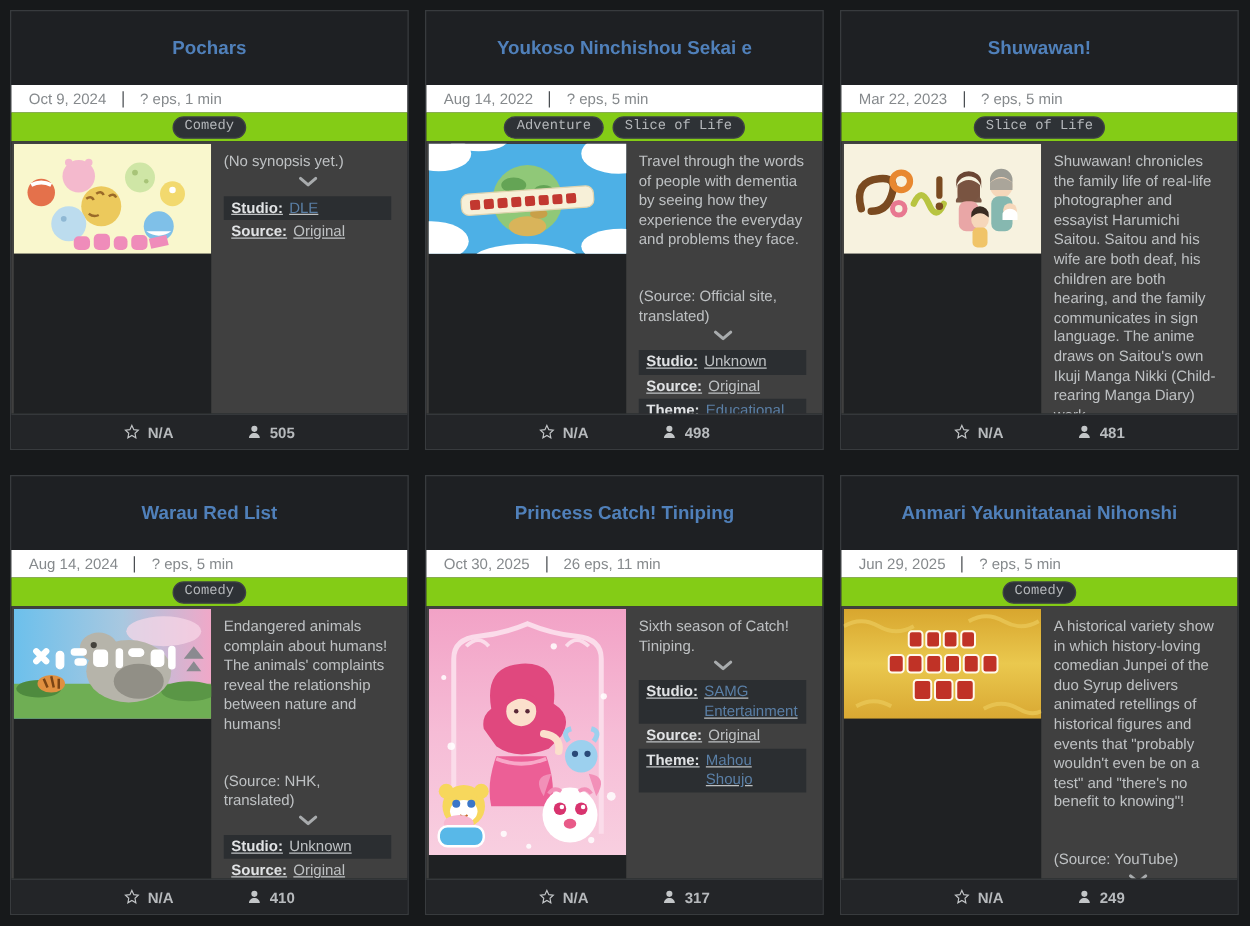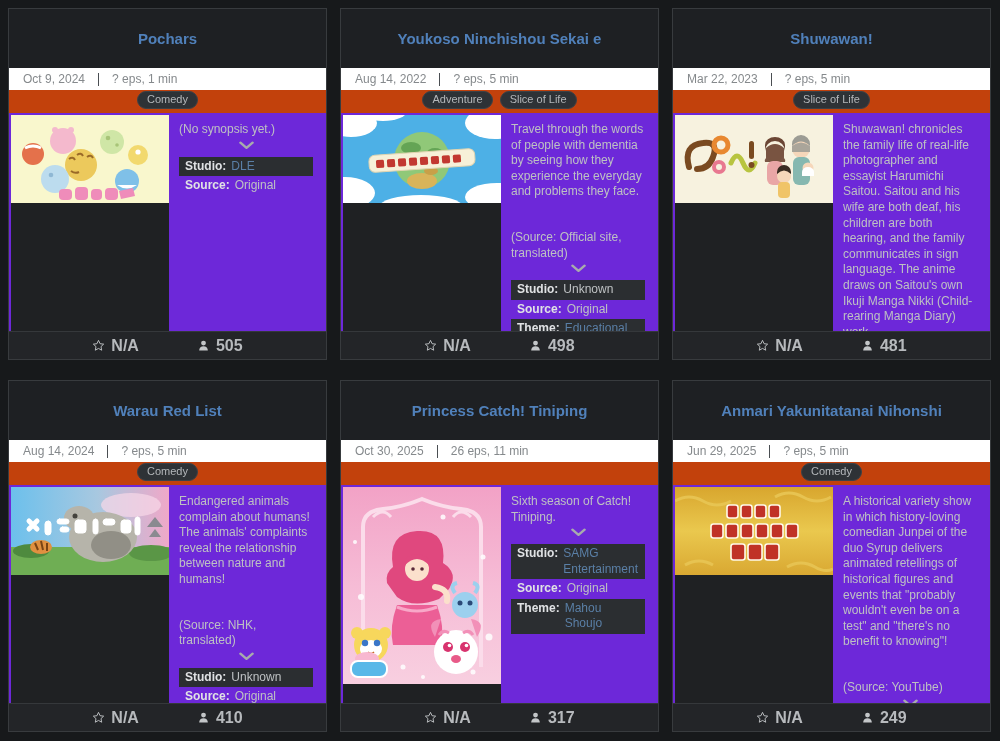--- a/index.html
+++ b/index.html
@@ -35,61 +35,61 @@
     cursor:pointer;
   }
   .meta-row{
     flex:none;background:#ffffff;
     display:flex;align-items:center;gap:13px;
     padding:4px 14px;height:14px;
     font-size:12px;color:#85898c;
   }
   .meta-divider{width:1px;height:13px;background:#4a4e52;display:inline-block;}
   .tag-row{
-    flex:none;background:#c2410c;
-    display:flex;align-items:flex-start;justify-content:center;gap:7px;
-    height:20px;padding:1px 0 2px;
+    flex:none;background:#84cc16;
+    display:flex;align-items:flex-end;justify-content:center;gap:7px;
+    height:20px;padding:1px 0 2px;font-family:Liberation Mono, monospace;
   }
   .tag{
     background:#2e3236;border:1px solid #3d4146;border-radius:9px;
     color:#b4b7ba;font-size:11px;padding:1px 9px 2px;
     text-decoration:none;line-height:1.15;cursor:pointer;
   }
   .content{
     flex:1;display:flex;overflow:hidden;
-    background:#6d28d9;padding:2px 2px 0 2px;
+    background:#404040;padding:2px 2px 0 2px;
   }
   .media-col{width:158px;flex:none;background:#1f2123;}
   .thumb{display:block;width:158px;cursor:pointer;}
   .thumb svg{display:block;}
   .info-col{
     flex:1;overflow:hidden;
     padding:7px 11px 4px 10px;
     font-size:12px;line-height:15.6px;color:#bec1c3;
   }
   .syn{margin:0;}
   .syn + .syn{margin-top:30px;}
   .expand{
     text-align:center;height:12px;line-height:8px;
     margin:3px 0 4px;cursor:pointer;
   }
-  .props{margin-top:2px;}
+  .props{margin-top:2px;text-decoration:underline;}
   .prop{
     display:flex;gap:5px;align-items:baseline;
     padding:2px 6px;line-height:15.5px;
   }
   .prop:nth-child(odd){background:#2b2e31;}
   .plabel{font-weight:bold;color:#e0e2e4;}
   .pvalue{color:#bec1c3;text-decoration:none;}
   a.pvalue{color:#5a7fa6;cursor:pointer;}
   .card-foot{
     flex:none;height:27px;background:#232528;
     border-top:1px solid #35383b;
     display:flex;align-items:center;justify-content:center;gap:58px;
-    font-size:16px;font-weight:bold;color:#b7babd;
+    font-size:12px;font-weight:bold;color:#b7babd;
   }
   .foot-item{display:flex;align-items:center;gap:6px;}
   .foot-item svg{display:block;}
 </style>
 </head>
 <body>
 
 <div class="grid">
 
   <article class="card">

